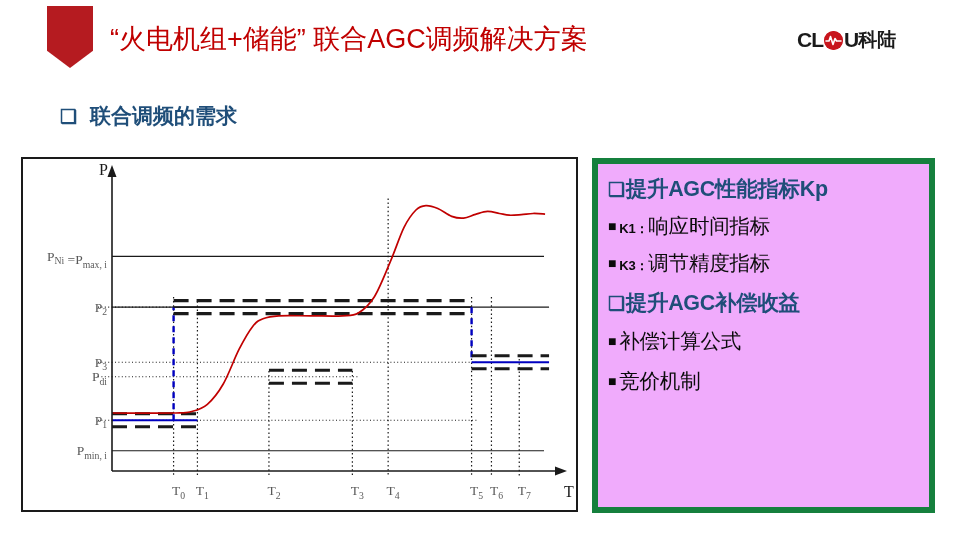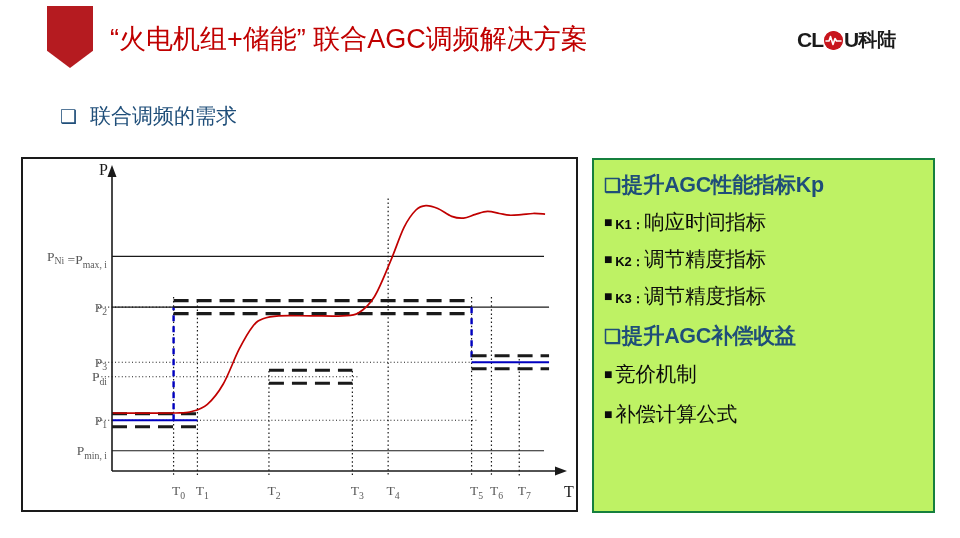--- a/index.html
+++ b/index.html
@@ -73,21 +73,21 @@
     letter-spacing: 0px;
   }
 
   
   #section-heading {
     position: absolute;
     left: 60px;
     top: 102px;
     color: #1F4E79;
     font-size: 21px;
-    font-weight: normal;
+    font-weight: bold;
     white-space: nowrap;
   }
   #section-heading .bullet-sq {
     font-size: 19px;
     margin-right: 7px;
   }
 
   
   #chart-panel {
     position: absolute;
@@ -101,22 +101,22 @@
   }
   #chart-svg { display: block; }
 
   
   #info-panel {
     position: absolute;
     left: 592px;
     top: 158px;
     width: 343px;
     height: 355px;
-    border: 2px solid #15803d;
-    background: #bef264;
+    border: 6px solid #15803d;
+    background: #f0abfc;
     box-sizing: border-box;
     padding: 10px 6px 0 10px;
   }
   .info-group { margin: 0; }
   .group-head {
     color: #1F4E79;
     font-size: 21.5px;
     font-weight: bold;
     white-space: nowrap;
     margin-bottom: 3px;
@@ -227,32 +227,29 @@
 <div id="info-panel">
 
   <div class="info-group" id="group-1">
     <div class="group-head">
       <span class="gh-sq">❑</span><span>提升AGC性能指标Kp</span>
     </div>
     <div class="info-item">
       <span class="it-sq">■</span><span class="it-key">K1：</span><span>响应时间指标</span>
     </div>
     <div class="info-item">
-      <span class="it-sq">■</span><span class="it-key">K2：</span><span>调节精度指标</span>
-    </div>
-    <div class="info-item">
       <span class="it-sq">■</span><span class="it-key">K3：</span><span>调节精度指标</span>
     </div>
   </div>
 
   <div class="info-group" id="group-2">
     <div class="group-head">
       <span class="gh-sq">❑</span><span>提升AGC补偿收益</span>
     </div>
     <div class="info-item">
+      <span class="it-sq">■</span><span>补偿计算公式</span>
+    </div>
+    <div class="info-item">
       <span class="it-sq">■</span><span>竞价机制</span>
     </div>
-    <div class="info-item">
-      <span class="it-sq">■</span><span>补偿计算公式</span>
-    </div>
   </div>
 
 </div>
 
 </body></html>

